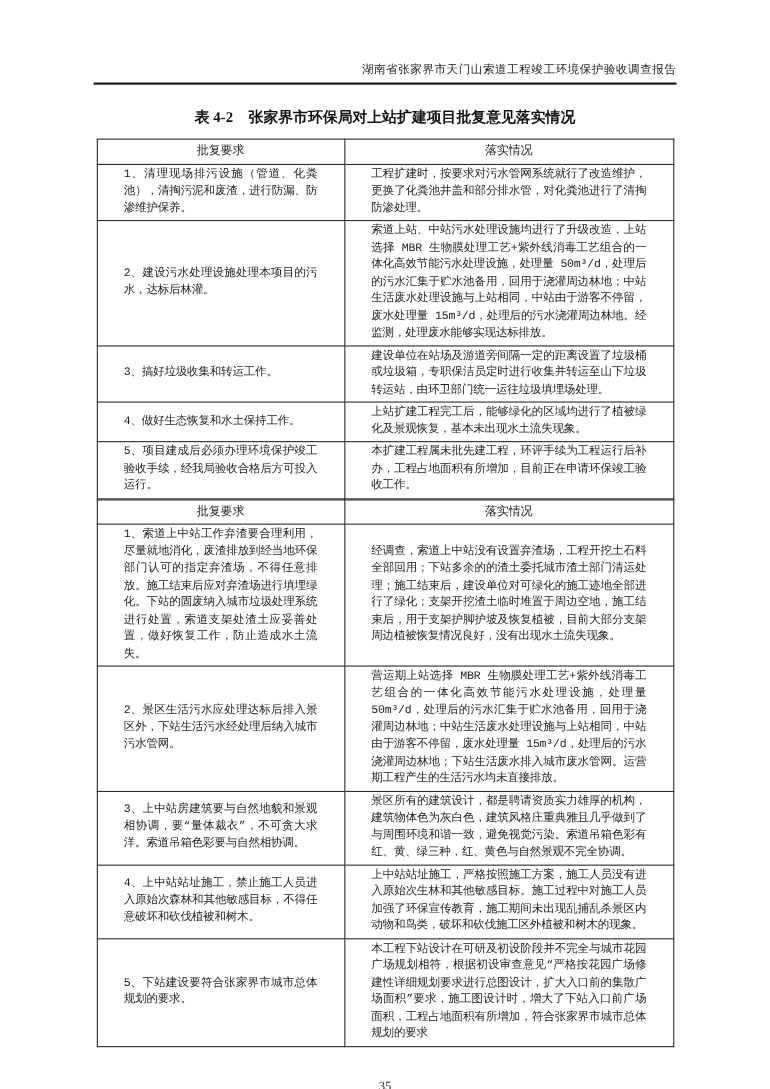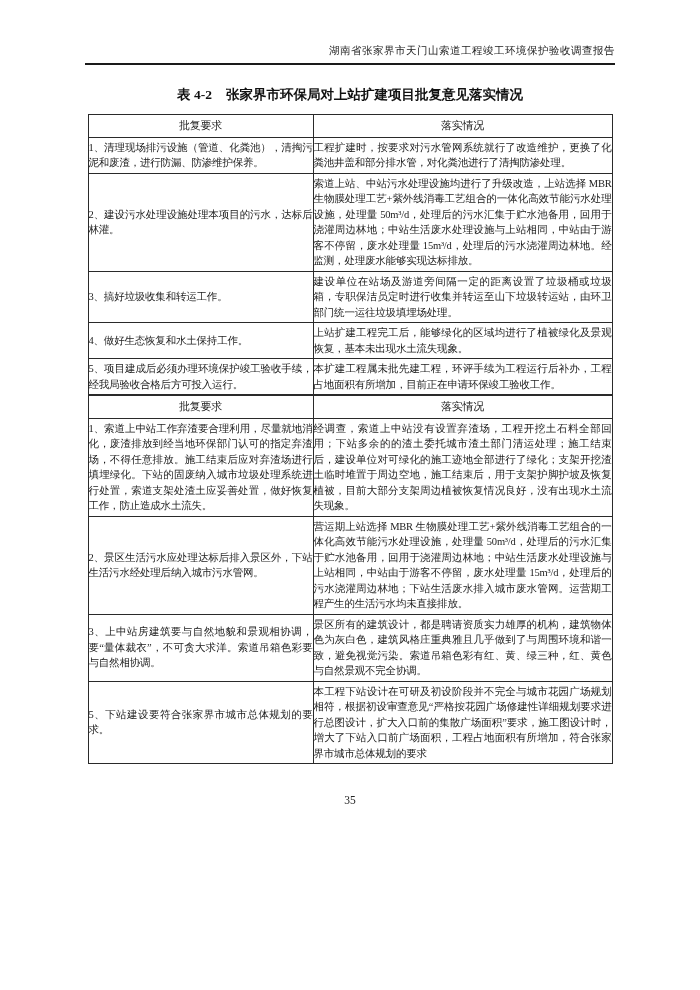--- a/index.html
+++ b/index.html
@@ -5,21 +5,21 @@
   * { margin: 0; padding: 0; box-sizing: border-box; }
   html, body {
     width: 700px; height: 990px;
     background: #ffffff;
     font-family: "Liberation Serif", "DejaVu Serif", serif;
     color: #1c1c1c;
     overflow: hidden;
   }
   .content { width: 530px; margin: 0 auto; }
   .doc-header {
-    padding-top: 44px;
+    padding-top: 56px;
     text-align: right;
     font-size: 10.5px;
     letter-spacing: 0.5px;
     color: #222;
   }
   .header-rule {
     margin-top: 5px;
     border-bottom: 2px solid #1a1a1a;
     height: 0;
   }
@@ -49,23 +49,24 @@
     color: #1c1c1c;
   }
   table.report-table { border: 1.5px solid #1a1a1a; }
   table.report-table th {
     font-weight: normal;
     text-align: center;
     padding: 3px 4px;
     font-size: 11px;
   }
   table.report-table td {
-    padding: 2px 0;
+    padding: 2px 24px;
     text-align: justify;
     text-justify: inter-ideograph;
+    font-family: Liberation Mono, monospace;
   }
   .page-number {
     text-align: center;
     margin-top: 30px;
     font-size: 11.5px;
     color: #222;
   }
 </style>
 </head>
 <body>
@@ -135,20 +136,24 @@
       </tr>
       <tr>
         <td>2、景区生活污水应处理达标后排入景区外，下站生活污水经处理后纳入城市污水管网。</td>
         <td>营运期上站选择 MBR 生物膜处理工艺+紫外线消毒工艺组合的一体化高效节能污水处理设施，处理量 50m³/d，处理后的污水汇集于贮水池备用，回用于浇灌周边林地；中站生活废水处理设施与上站相同，中站由于游客不停留，废水处理量 15m³/d，处理后的污水浇灌周边林地；下站生活废水排入城市废水管网。运营期工程产生的生活污水均未直接排放。</td>
       </tr>
       <tr>
         <td>3、上中站房建筑要与自然地貌和景观相协调，要“量体裁衣”，不可贪大求洋。索道吊箱色彩要与自然相协调。</td>
         <td>景区所有的建筑设计，都是聘请资质实力雄厚的机构，建筑物体色为灰白色，建筑风格庄重典雅且几乎做到了与周围环境和谐一致，避免视觉污染。索道吊箱色彩有红、黄、绿三种，红、黄色与自然景观不完全协调。</td>
       </tr>
       <tr>
+        <td>4、上中站站址施工，禁止施工人员进入原始次森林和其他敏感目标，不得任意破坏和砍伐植被和树木。</td>
+        <td>上中站站址施工，严格按照施工方案，施工人员没有进入原始次生林和其他敏感目标。施工过程中对施工人员加强了环保宣传教育，施工期间未出现乱捕乱杀景区内动物和鸟类，破坏和砍伐施工区外植被和树木的现象。</td>
+      </tr>
+      <tr>
         <td>5、下站建设要符合张家界市城市总体规划的要求。</td>
         <td>本工程下站设计在可研及初设阶段并不完全与城市花园广场规划相符，根据初设审查意见“严格按花园广场修建性详细规划要求进行总图设计，扩大入口前的集散广场面积”要求，施工图设计时，增大了下站入口前广场面积，工程占地面积有所增加，符合张家界市城市总体规划的要求</td>
       </tr>
     </tbody>
   </table>
 
   <div class="page-number">35</div>
 
 </div>
 

